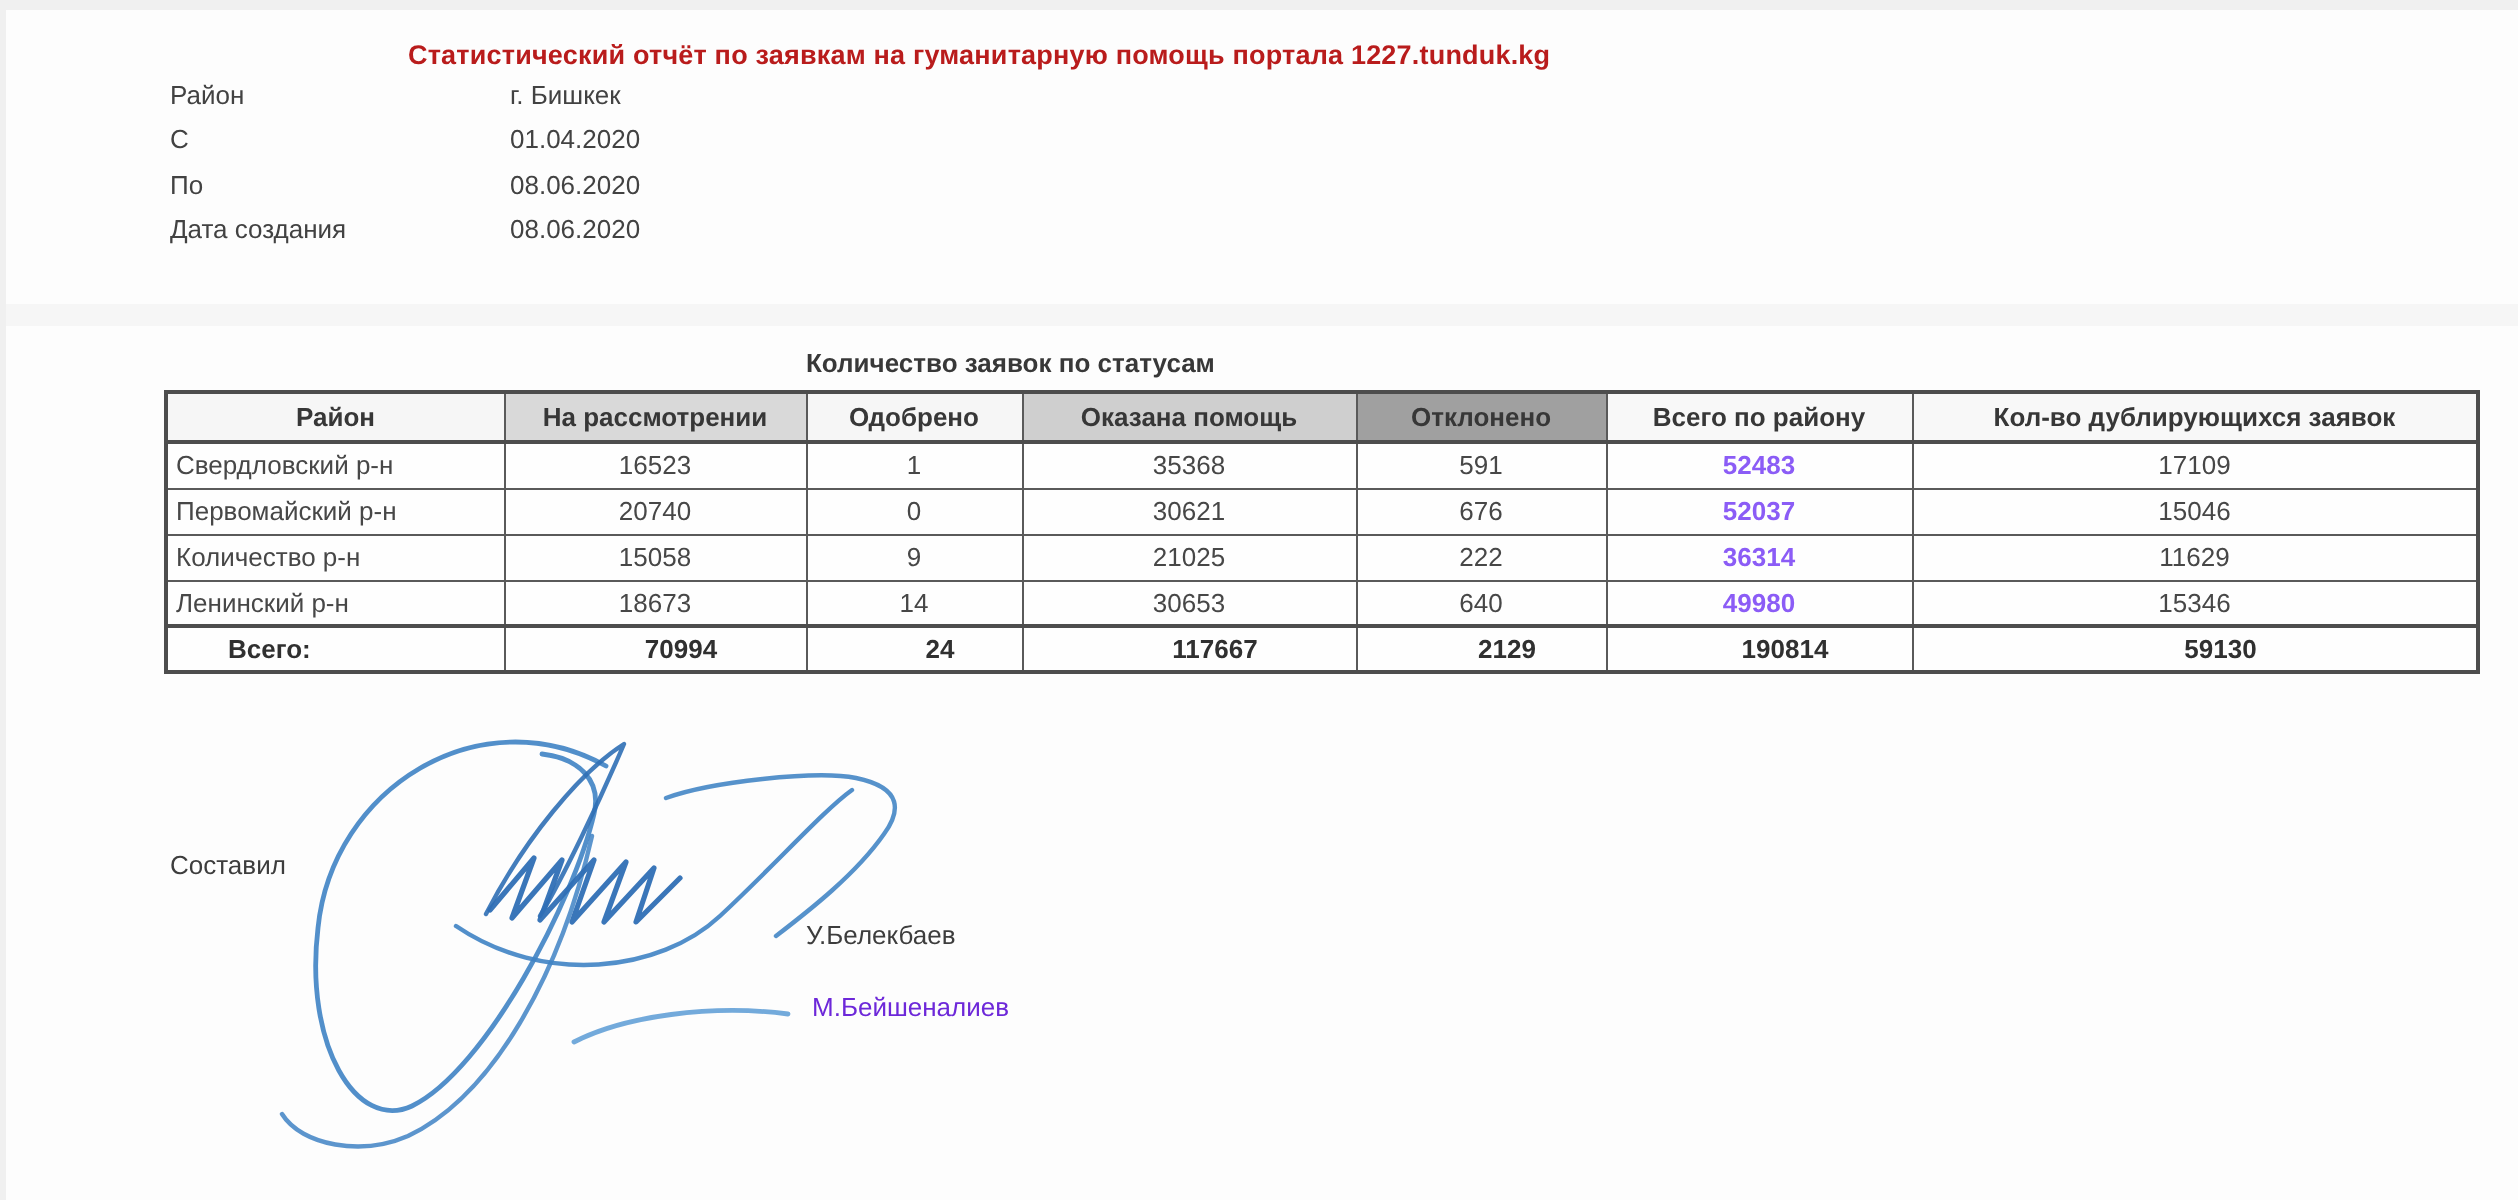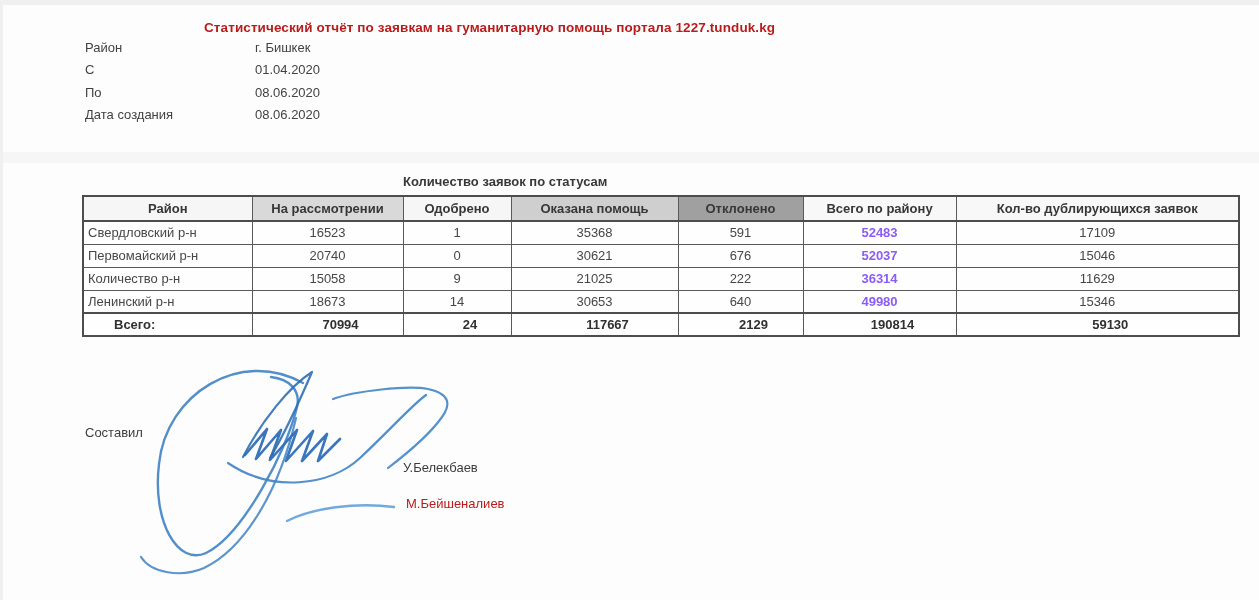--- a/index.html
+++ b/index.html
@@ -50,21 +50,21 @@
     font-weight: 400;
   }
   table.report thead th { height: 25px; font-weight: 600; color: #373737; border-bottom: 2px solid #4d4d4d; }
   table.report td:first-child { text-align: left; margin-left: 24px; }
   table.report td:nth-child(6) { font-weight: 700; color: #8b5cf6; }
   table.report tr.total-row td { font-weight: 700; color: #303030; border-top: 2px solid #4d4d4d; padding-left: 30px; }
   table.report tr.total-row td:first-child { text-align: left; }
 
   .sig-label { position: absolute; left: 85px; top: 425px; font-size: 13px; color: #3d3d3d; }
   .sig-name-1 { position: absolute; left: 403px; top: 426px; font-size: 13px; color: #3d3d3d; margin-top: 34px; }
-  .sig-name-2 { position: absolute; left: 406px; top: 496px; font-size: 13px; color: #b91c1c; }
+  .sig-name-2 { position: absolute; left: 406px; top: 496px; font-size: 13px; color: #6d28d9; }
 
   svg.signature-layer { position: absolute; left: 0; top: 0; width: 1259px; height: 600px; pointer-events: none; }
   svg.signature-layer path { fill: none; stroke-linecap: round; stroke-linejoin: round; }
 </style>
 </head>
 <body>
 
 <div class="page">
 
   <div class="scan-top-strip"></div>

